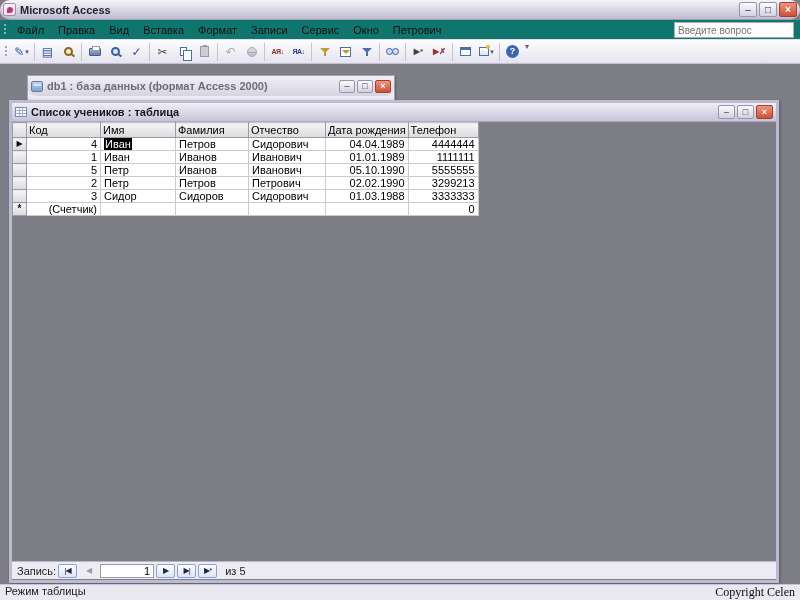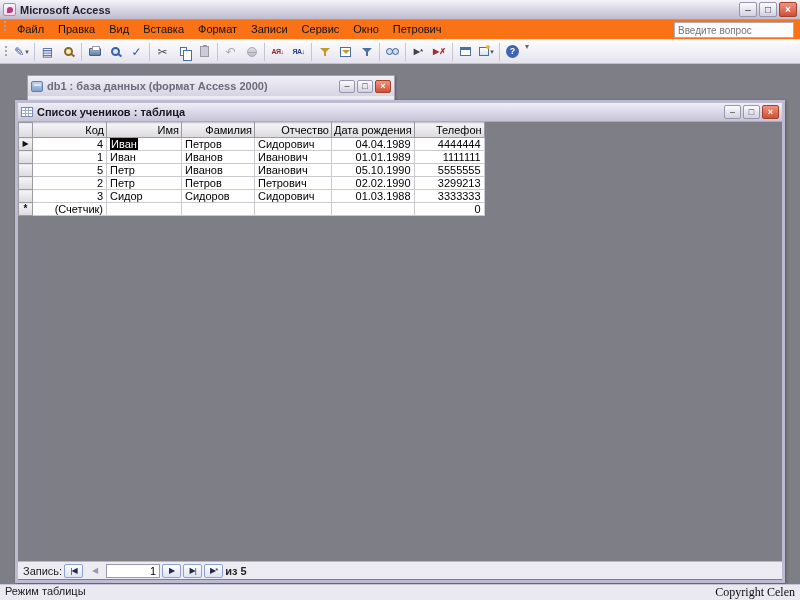--- a/index.html
+++ b/index.html
@@ -2,29 +2,29 @@
 <html><head>
 <meta charset="utf-8">
 <style>
   * { margin:0; padding:0; box-sizing:border-box; }
   html,body { width:800px; height:600px; overflow:hidden; }
   body { font-family:"Liberation Sans", sans-serif; background:#7E7E86; }
   .app { position:relative; width:800px; height:600px; background:#7E7E86; overflow:hidden; }
 
   
   .titlebar { height:20px; display:flex; align-items:center; gap:4px; padding:0 3px;
-    background:linear-gradient(#F5F4FA, #D6D4E2 55%, #BFBCCF); border-bottom:1px solid #9E9CB2; }
+    background:linear-gradient(#F5F4FA, #D6D4E2 55%, #BFBCCF); border-bottom:1px solid #9E9CB2;border-radius:10px; }
   .titlebar .title { font-size:11px; font-weight:bold; color:#23232E; }
   .win-controls { margin-left:auto; display:flex; gap:2px; }
   .wbtn { width:18px; height:15px; font-size:10px; line-height:13px; text-align:center;
     background:linear-gradient(#FBFBFE,#D3D1E0); border:1px solid #9896AC; border-radius:2px; color:#333; cursor:default; }
   .wbtn.close { background:linear-gradient(#F0937D,#CE5038); border-color:#A04128; color:#fff; font-weight:bold; }
 
   
-  .menubar { position:relative; height:20px; background:#f97316; display:flex; align-items:flex-start;
+  .menubar { position:relative; height:20px; background:#0f766e; display:flex; align-items:center;
     font-size:11px; color:#111; border-bottom:1px solid #E2E0EA; }
   .grip { width:4px; height:13px; margin:0 3px;
     background-image:radial-gradient(#A6A4BA 1px, transparent 1.2px); background-size:4px 4px; }
   .menu-item { padding:3px 7px; }
   .question-box { position:absolute; right:6px; top:2px; width:120px; height:16px; display:flex; align-items:center;
     background:#FDFDFE; border:1px solid #ACAABB; }
   .question-box input { flex:1; border:0; outline:0; font-size:10px; color:#8A8A94; padding:0 3px; background:transparent;
     font-family:"Liberation Sans", sans-serif; }
 
   
@@ -68,55 +68,55 @@
   .ic-help { width:13px; height:13px; border-radius:50%; background:#3E66B0; color:#fff; font-size:9px; font-weight:bold;
     text-align:center; line-height:13px; }
   .tb-chevron { margin-left:2px; font-size:8px; color:#666; align-self:flex-start; padding-top:2px; }
 
   
   .mdi { position:absolute; top:65px; left:0; right:0; height:519px; background:#7E7E86; overflow:hidden; }
 
   .db1win { position:absolute; left:27px; top:10px; width:368px; height:44px; border:1px solid #A3A1B8;
     background:#ECEAF2; box-shadow:1px 1px 2px rgba(0,0,0,.25); }
   .db1title { height:20px; display:flex; align-items:center; gap:4px; padding:0 3px;
-    background:linear-gradient(#F1F0F7,#D6D4E2); }
+    background:linear-gradient(#F1F0F7,#D6D4E2);border-radius:9px; }
   .db1title .ttext { font-size:11px; font-weight:bold; color:#6C6C7C; white-space:nowrap; overflow:hidden; }
   .db1title .win-controls .wbtn { width:16px; height:13px; line-height:11px; font-size:9px; }
 
-  .tablewin { position:absolute; left:15px; top:35px; width:770px; height:483px;
+  .tablewin { position:absolute; left:9px; top:35px; width:770px; height:483px;
     border:3px solid #BDBBD2; background:#7E7E86; box-shadow:1px 1px 3px rgba(0,0,0,.3); }
   .twtitle { height:19px; display:flex; align-items:center; gap:4px; padding:0 3px;
     background:linear-gradient(#EFEEF6,#C7C4D8); border-bottom:1px solid #ABA9C0; }
   .twtitle .ttext { font-size:11px; font-weight:bold; color:#16161F; }
   .twtitle .win-controls .wbtn { width:17px; height:14px; line-height:12px; font-size:9px; }
   .twbody { position:relative; height:calc(100% - 20px); background:#7E7E86; overflow:hidden; }
 
   
   table.ds { border-collapse:collapse; table-layout:fixed; font-size:11px; background:#7E7E86; }
-  .ds th { height:15px; font-weight:normal; color:#000; text-align:right;
+  .ds th { height:15px; font-weight:normal; color:#000; text-align:left;
     background:linear-gradient(#F5F4F6,#DCDADE); border:1px solid #9B9BA4; border-top-color:#C9C8CE; padding:0 2px;
     overflow:hidden; white-space:nowrap; }
   .ds td { height:13px; background:#fff; border:1px solid #C9C9CF; padding:0 3px; color:#000;
     overflow:hidden; white-space:nowrap; line-height:12px; }
   .ds td.rs, .ds th.rs { background:linear-gradient(#F5F4F6,#DCDADE); border:1px solid #9B9BA4;
     text-align:center; padding:0; font-size:8px; color:#111; }
   .ds td.rs.star { font-size:10px; font-weight:bold; }
   .ds td.num { text-align:right; }
   .selhl { background:#000; color:#fff; padding:0 1px; }
 
   
   .recnav { position:absolute; left:0; right:0; bottom:0; height:18px; background:#EDECF3;
     border-top:1px solid #B6B4C6; display:flex; align-items:center; gap:2px; padding:0 5px; font-size:11px; color:#222; }
   .navbtn { width:19px; height:14px; border:1px solid #8EA0D8; border-radius:2px;
     background:linear-gradient(#FFFFFF,#DDE3F5); font-size:8px; display:flex; align-items:center; justify-content:center;
     color:#222A44; letter-spacing:-1px; }
   .navbtn.flat { border:1px solid transparent; background:none; color:#9A9AA8; }
   .navbox { width:54px; height:14px; border:1px solid #9A98AC; background:#fff; font-size:11px; text-align:right;
     padding:0 3px; font-family:"Liberation Sans", sans-serif; outline:0; }
-  .oftext { margin-left:0;font-weight:bold; }
+  .oftext { margin-left:6px; }
 
   
   .statusbar { position:absolute; left:0; bottom:0; width:100%; height:16px; background:#EAE9F1;
     border-top:1px solid #C7C5D5; display:flex; align-items:flex-start; padding:0 5px; font-size:11px; color:#222; }
   .copyright { margin-left:auto; font-family:"Liberation Serif", serif; font-size:12px; color:#0A0A0A; }
 
   .ic-access { width:13px; height:13px; background:linear-gradient(#FBF7FA,#EADDE6); border:1px solid #B687A0; border-radius:2px; }
   .ic-access::before { content:""; position:absolute; left:3px; top:3px; width:6px; height:6px; background:#C2347E; border-radius:50% 50% 50% 0; }
   .ic-db { width:12px; height:11px; background:linear-gradient(#BFD2EA,#7FA2CC); border:1px solid #5E7FAC; border-radius:2px; }
   .ic-db::before { content:""; position:absolute; left:2px; top:2px; width:7px; height:2px; background:rgba(255,255,255,.6); }

